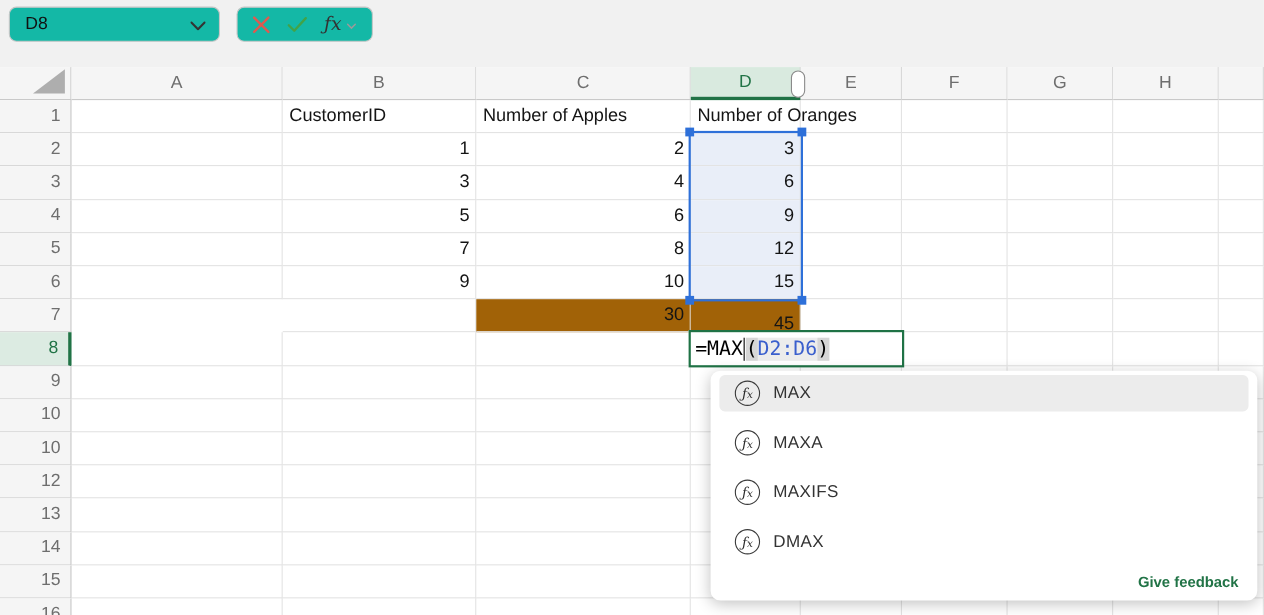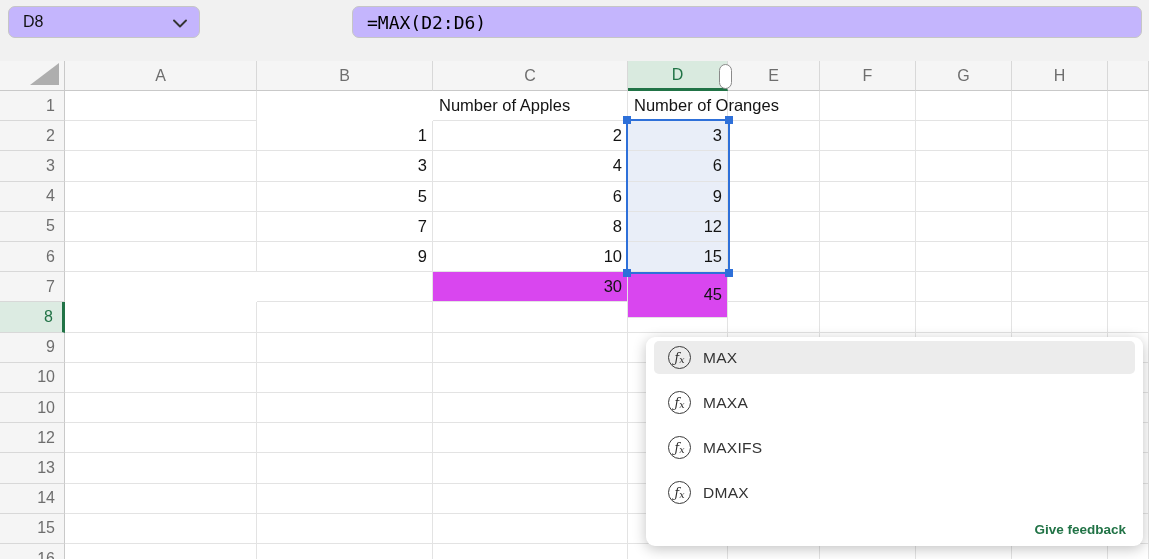--- a/index.html
+++ b/index.html
@@ -1,20 +1,20 @@
 <!DOCTYPE html>
 <html><head>
 <meta charset="utf-8">
 <style>
   html,body{margin:0;padding:0;}
   body{width:1149px;height:559px;position:relative;overflow:hidden;background:#fff;
        font-family:"Liberation Sans",sans-serif;-webkit-font-smoothing:antialiased;}
   
   .topbar{position:absolute;left:0;top:0;width:1149px;height:61px;background:#F1F1F1;}
-  .tb-box{position:absolute;top:6px;height:32px;background:#c4b5fd;border:1px solid #C6C6C6;
+  .tb-box{position:absolute;top:6px;height:32px;background:#14b8a6;border:1px solid #C6C6C6;
           border-radius:7px;box-sizing:border-box;display:flex;align-items:center;}
   .namebox{left:8px;width:192px;padding-left:14px;font-size:16px;color:#111;}
   .namebox svg{position:absolute;right:12px;top:12px;}
   .btngroup{left:215px;width:124px;justify-content:space-evenly;padding:0 4px;}
   .btn{display:flex;align-items:center;justify-content:center;width:30px;height:28px;cursor:default;}
   .fx-glyph{font-family:"DejaVu Serif",serif;font-style:italic;font-size:17px;color:#333;}
   .fbar{left:352px;width:790px;padding-left:14px;font-family:"DejaVu Sans Mono",monospace;
         font-size:18px;color:#000;}
   
   .grid{position:absolute;left:0;top:0;width:1149px;height:559px;}
@@ -28,21 +28,21 @@
        border-left:29px solid transparent;border-bottom:22px solid #AEAEAE;}
   .colhead.sel{background:#D9EADF;color:#217346;border-bottom:3px solid #217346;}
   .rowhead.sel{background:#DCEBE2;color:#217346;border-right:3px solid #217346;}
   .oval{position:absolute;box-sizing:border-box;width:13px;height:25px;background:#fff;
         border:1.5px solid #8A8A8A;border-radius:7px;z-index:6;}
   .cell{position:absolute;box-sizing:border-box;border-right:1px solid #E3E3E3;
         border-bottom:1px solid #E3E3E3;display:flex;align-items:center;
         font-size:16.5px;color:#141414;overflow:hidden;}
   .cell.left{padding-left:6px;justify-content:flex-start;}
   .cell.right{padding-right:5px;justify-content:flex-end;}
-  .cell.yellow{background:#d946ef;}
+  .cell.yellow{background:#a16207;}
   .cell.bluefill{background:#E9EEF8;}
   .cell.spill{overflow:visible;white-space:nowrap;z-index:3;}
   
   .selbox{position:absolute;box-sizing:border-box;border:2px solid #2E70D9;z-index:4;pointer-events:none;}
   .handle{position:absolute;width:8px;height:8px;background:#2E70D9;z-index:5;}
   
   .editbox{position:absolute;box-sizing:border-box;background:#fff;border:2px solid #1F7245;
            z-index:7;display:flex;align-items:center;padding-left:4px;
            font-family:"DejaVu Sans Mono",monospace;font-size:18px;color:#000;}
   .tk-caret{display:inline-block;width:1.5px;height:21px;background:#000;margin:0 .5px;}
@@ -67,22 +67,38 @@
 </head>
 <body>
 
 <div class="topbar">
   <div class="tb-box namebox">
     <span>D8</span>
     <svg width="14" height="9" viewBox="0 0 14 9">
       <polyline points="1,1.5 7,7.5 13,1.5" fill="none" stroke="#333" stroke-width="1.9" stroke-linecap="round" stroke-linejoin="round"></polyline>
     </svg>
   </div>
-  <div class="tb-box fbar">
-    <span>=MAX(D2:D6)</span>
+  <div class="tb-box btngroup">
+    <span class="btn">
+      <svg width="17" height="17" viewBox="0 0 17 17">
+        <line x1="2" y1="2" x2="15" y2="15" stroke="#DE5A50" stroke-width="2.1" stroke-linecap="round"></line>
+        <line x1="15" y1="2" x2="2" y2="15" stroke="#DE5A50" stroke-width="2.1" stroke-linecap="round"></line>
+      </svg>
+    </span>
+    <span class="btn">
+      <svg width="19" height="15" viewBox="0 0 19 15">
+        <polyline points="1.5,8 6.5,13 17,1.5" fill="none" stroke="#41A348" stroke-width="2.1" stroke-linecap="round" stroke-linejoin="round"></polyline>
+      </svg>
+    </span>
+    <span class="btn" style="width:44px;">
+      <span class="fx-glyph">ƒx</span>
+      <svg width="9" height="6" viewBox="0 0 9 6" style="margin-left:5px;margin-top:3px;">
+        <polyline points="1,1 4.5,4.5 8,1" fill="none" stroke="#9a9a9a" stroke-width="1.4" stroke-linecap="round"></polyline>
+      </svg>
+    </span>
   </div>
 </div>
 
 <div class="grid" id="grid">
     <div class="corner" style="left: 0px; top: 61px; width: 65px; height: 30px;">
       <div class="tri"></div>
     </div>
     <div class="colhead" style="left: 65px; top: 61px; width: 192px; height: 30px;">A</div>
     <div class="colhead" style="left: 257px; top: 61px; width: 176px; height: 30px;">B</div>
     <div class="colhead" style="left: 433px; top: 61px; width: 195px; height: 30px;">C</div>
@@ -103,20 +119,21 @@
     <div class="rowhead sel" style="left: 0px; top: 302.4px; width: 65px; height: 30.2px;">8</div>
     <div class="rowhead" style="left: 0px; top: 332.6px; width: 65px; height: 30.2px;">9</div>
     <div class="rowhead" style="left: 0px; top: 362.8px; width: 65px; height: 30.2px;">10</div>
     <div class="rowhead" style="left: 0px; top: 393px; width: 65px; height: 30.2px;">10</div>
     <div class="rowhead" style="left: 0px; top: 423.2px; width: 65px; height: 30.2px;">12</div>
     <div class="rowhead" style="left: 0px; top: 453.4px; width: 65px; height: 30.2px;">13</div>
     <div class="rowhead" style="left: 0px; top: 483.6px; width: 65px; height: 30.2px;">14</div>
     <div class="rowhead" style="left: 0px; top: 513.8px; width: 65px; height: 30.2px;">15</div>
     <div class="rowhead" style="left: 0px; top: 544px; width: 65px; height: 30.2px;">16</div>
     <div class="cell" style="left: 65px; top: 91px; width: 192px; height: 30.2px;"></div>
+    <div class="cell left" style="left: 257px; top: 91px; width: 176px; height: 30.2px;">CustomerID</div>
     <div class="cell left spill" style="left: 628px; top: 91px; width: 100px; height: 30.2px;">Number of Oranges</div>
     <div class="cell left" style="left: 433px; top: 91px; width: 195px; height: 30.2px;">Number of Apples</div>
     <div class="cell" style="left: 728px; top: 91px; width: 92px; height: 30.2px;"></div>
     <div class="cell" style="left: 820px; top: 91px; width: 96px; height: 30.2px;"></div>
     <div class="cell" style="left: 916px; top: 91px; width: 96px; height: 30.2px;"></div>
     <div class="cell" style="left: 1012px; top: 91px; width: 96px; height: 30.2px;"></div>
     <div class="cell" style="left: 1108px; top: 91px; width: 41px; height: 30.2px;"></div>
     <div class="cell" style="left: 65px; top: 121.2px; width: 192px; height: 30.2px;"></div>
     <div class="cell right" style="left: 257px; top: 121.2px; width: 176px; height: 30.2px;">1</div>
     <div class="cell right" style="left: 433px; top: 121.2px; width: 195px; height: 30.2px;">2</div>
@@ -249,20 +266,27 @@
     <div class="cell" style="left: 728px; top: 544px; width: 92px; height: 30.2px;"></div>
     <div class="cell" style="left: 820px; top: 544px; width: 96px; height: 30.2px;"></div>
     <div class="cell" style="left: 916px; top: 544px; width: 96px; height: 30.2px;"></div>
     <div class="cell" style="left: 1012px; top: 544px; width: 96px; height: 30.2px;"></div>
     <div class="cell" style="left: 1108px; top: 544px; width: 41px; height: 30.2px;"></div>
     <div class="selbox" style="left: 626px; top: 119.2px; width: 104px; height: 155px;"></div>
     <div class="handle" style="left: 623px; top: 116.2px;"></div>
     <div class="handle" style="left: 725px; top: 116.2px;"></div>
     <div class="handle" style="left: 623px; top: 269.2px;"></div>
     <div class="handle" style="left: 725px; top: 269.2px;"></div>
+    <div class="editbox" style="left: 626px; top: 300.4px; width: 196px; height: 33.7px;">
+      <span class="tk-plain">=MAX</span>
+      <span class="tk-caret"></span>
+      <span class="tk-paren">(</span>
+      <span class="tk-range">D2:D6</span>
+      <span class="tk-paren">)</span>
+    </div>
   </div>
 
 <div class="dropdown" id="dropdown">
   <div id="dd-items">
       <div class="dd-item sel">
         <span class="fxc">ƒ<i>x</i></span>
         <span class="dd-name">MAX</span>
       </div>
       <div class="dd-item">
         <span class="fxc">ƒ<i>x</i></span>

